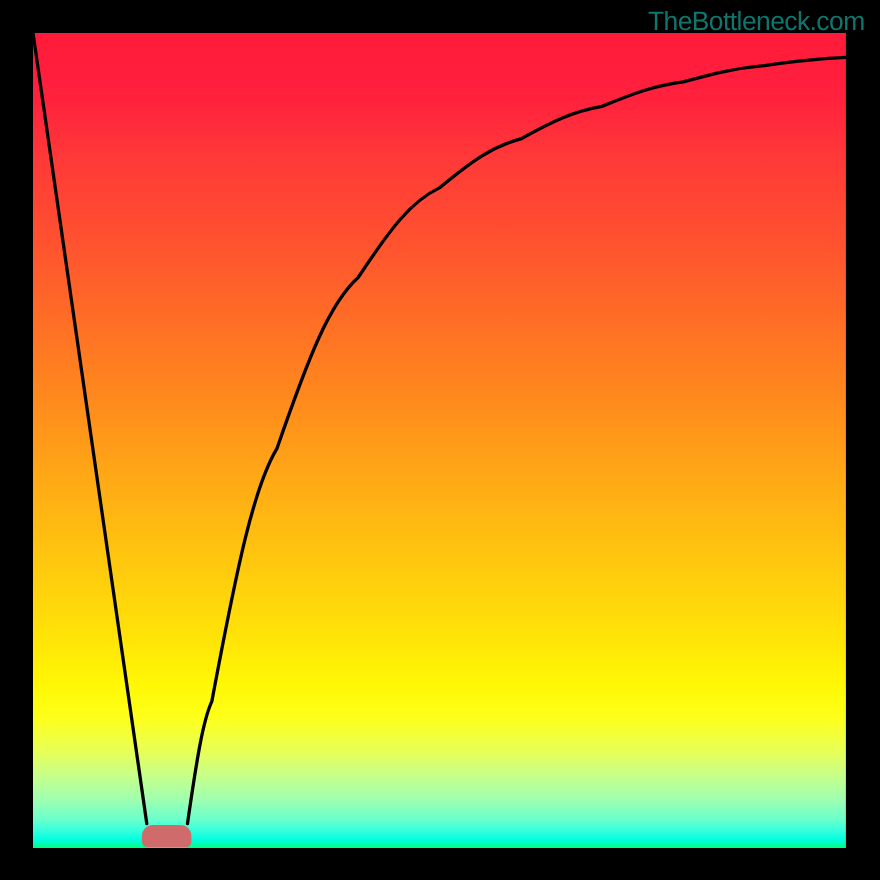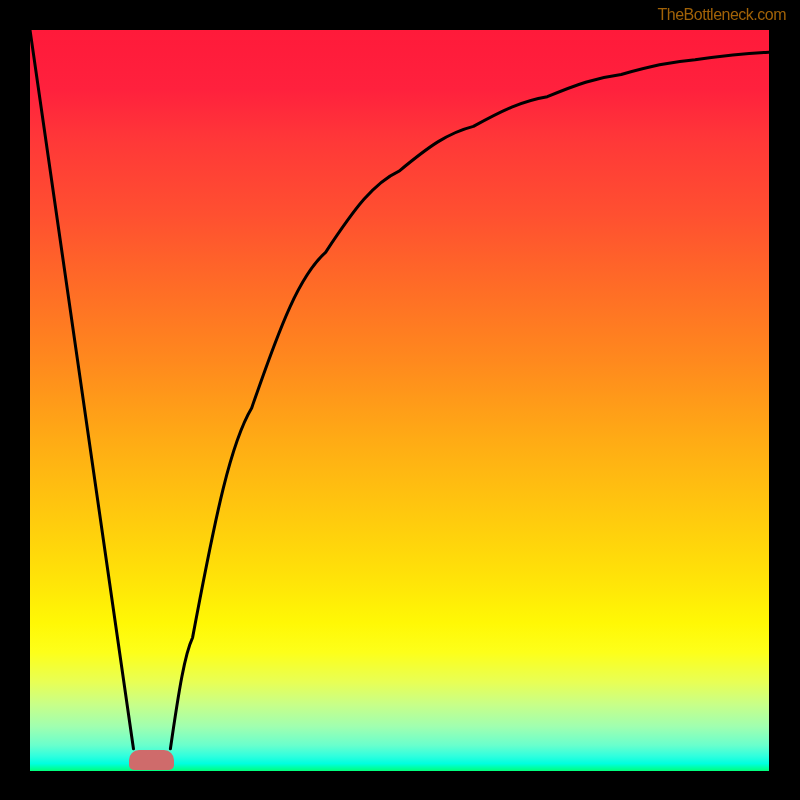--- a/index.html
+++ b/index.html
@@ -1,18 +1,18 @@
 <!DOCTYPE html>
 <html><head>
   <meta charset="utf-8">
   <style>
     * { margin: 0; padding: 0; box-sizing: border-box; }
     body { width: 800px; height: 800px; background: #000; font-family: Arial, sans-serif; position: relative; }
     .outer { width: 800px; height: 800px; background: #000; position: relative; }
-    .watermark { position: absolute; top: 6px; right: 14px; color: #a16207; font-size: 16px; font-weight: 500; letter-spacing: -0.5px; z-index: 10; }
+    .watermark { position: absolute; top: 6px; right: 14px; color: #0f766e; font-size: 24px; font-weight: 500; letter-spacing: -0.5px; z-index: 10; }
     .plot-area { position: absolute; left: 30px; top: 30px; width: 739px; height: 741px; overflow: hidden; }
     .gradient-bg {
       position: absolute; inset: 0;
       background: linear-gradient(to bottom,
         #ff1a3a 0%,
         #ff213d 8%,
         #ff3838 15%,
         #ff5030 25%,
         #ff6d26 35%,
         #ff8a1d 45%,

